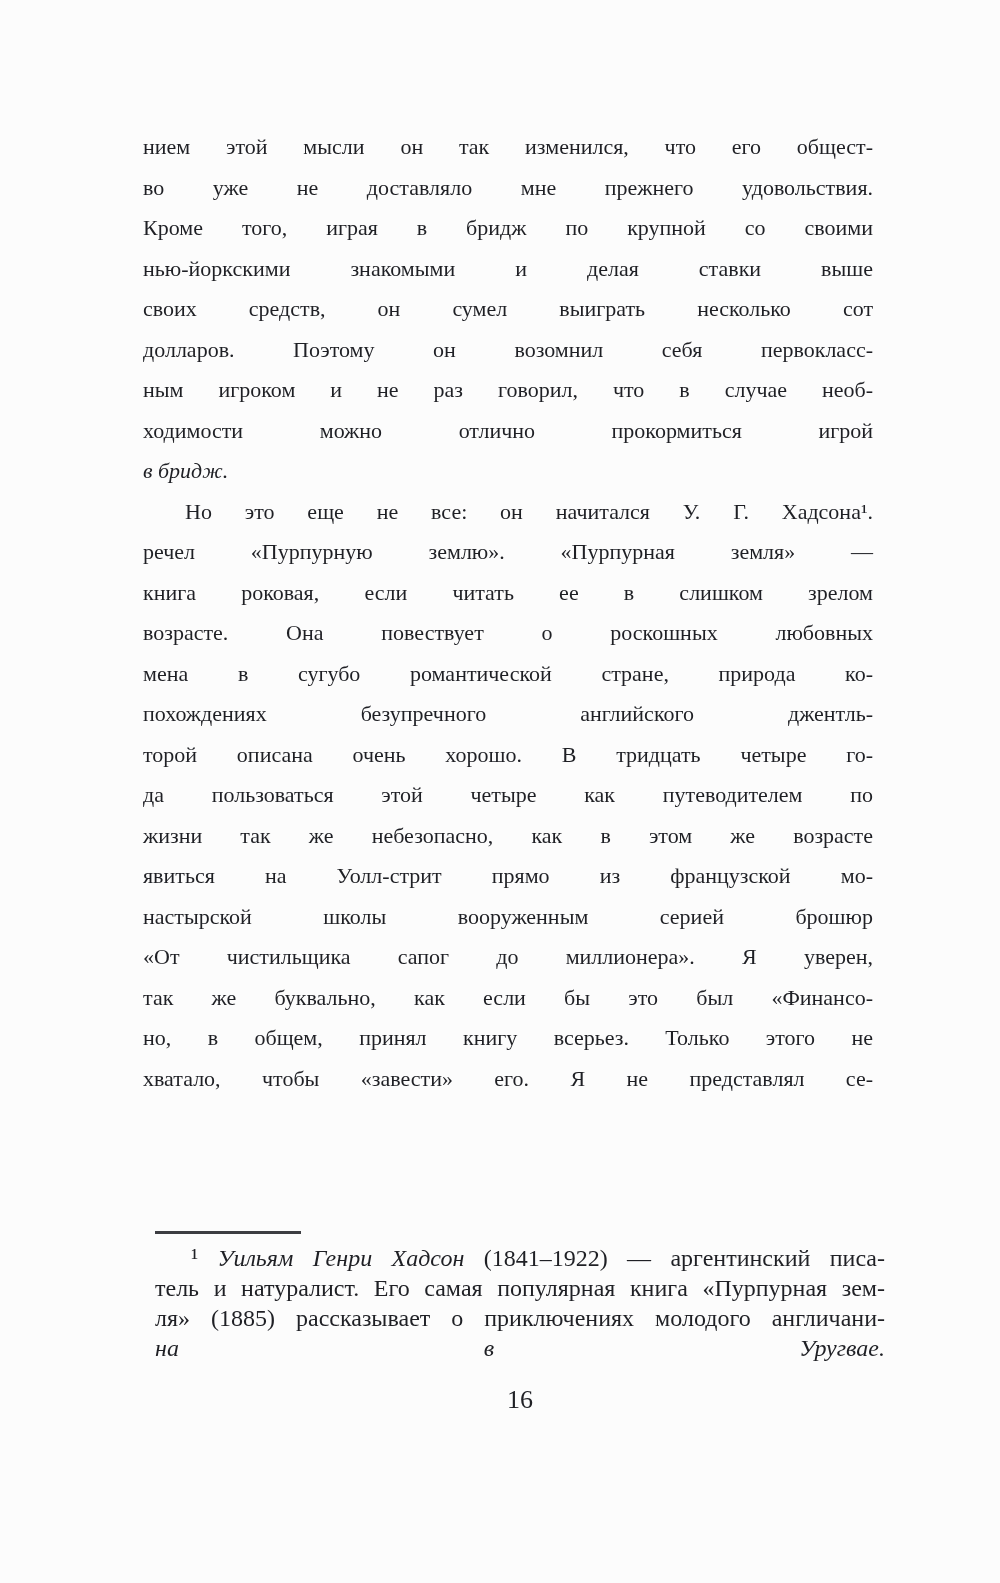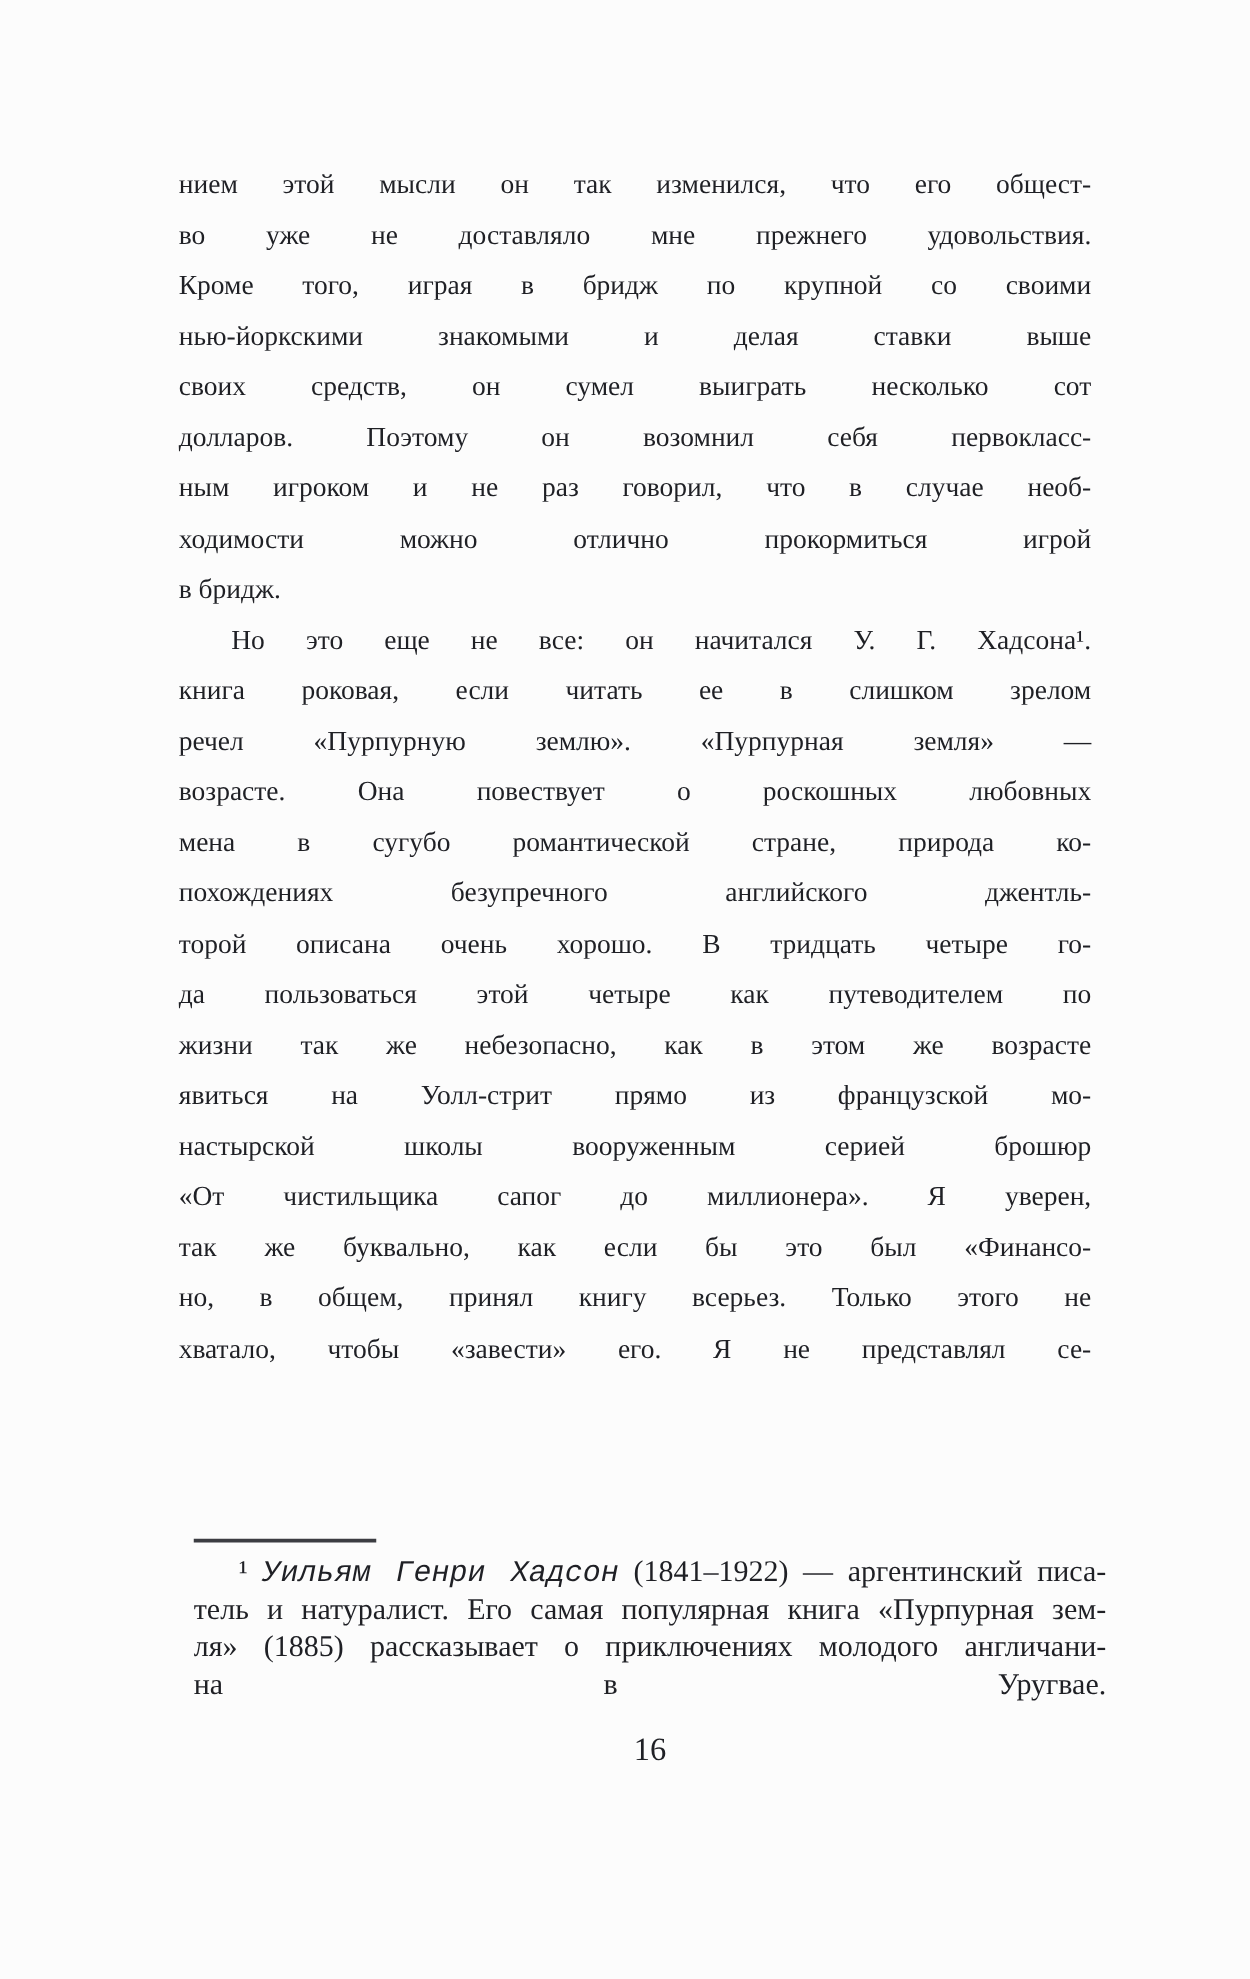--- a/index.html
+++ b/index.html
@@ -20,21 +20,21 @@
     font-size: 22px;
   }
   .body-text .line {
     display: block;
     height: 40.5px;
     line-height: 40.5px;
     white-space: nowrap;
     text-align: justify;
     text-align-last: justify;
   }
-  .line.para-end { text-align-last: left; }
+  .line.para-end { text-align-last: left; font-style: italic; }
   .line.indent { text-indent: 42px; }
   .footnote-rule {
     position: absolute;
     left: 155px;
     top: 1231px;
     width: 146px;
     height: 0;
     border-top: 3px solid #3c3d42;
   }
   .footnote {
@@ -46,21 +46,21 @@
   }
   .footnote .line {
     display: block;
     height: 30px;
     line-height: 30px;
     white-space: nowrap;
     text-align: justify;
     text-align-last: justify;
   }
   .footnote .line.fn-first { text-indent: 36px; }
-  .fn-author { font-style: italic; font-family: Liberation Mono, monospace; }
+  .fn-author { font-style: italic; }
   .page-number {
     position: absolute;
     left: 155px;
     top: 1383px;
     width: 730px;
     text-align: center;
     font-size: 26px;
     line-height: 34px;
   }
 </style>
@@ -78,22 +78,22 @@
       <div class="line">нью-йоркскими знакомыми и делая ставки выше</div>
       <div class="line">своих средств, он сумел выиграть несколько сот</div>
       <div class="line">долларов. Поэтому он возомнил себя первокласс-</div>
       <div class="line">ным игроком и не раз говорил, что в случае необ-</div>
       <div class="line">ходимости можно отлично прокормиться игрой</div>
       <div class="line para-end">в бридж.</div>
     </div>
 
     <div>
       <div class="line indent">Но это еще не все: он начитался У. Г. Хадсона¹.</div>
+      <div class="line">речел «Пурпурную землю». «Пурпурная земля» —</div>
       <div class="line">книга роковая, если читать ее в слишком зрелом</div>
-      <div class="line">речел «Пурпурную землю». «Пурпурная земля» —</div>
       <div class="line">возрасте. Она повествует о роскошных любовных</div>
       <div class="line">мена в сугубо романтической стране, природа ко-</div>
       <div class="line">похождениях безупречного английского джентль-</div>
       <div class="line">торой описана очень хорошо. В тридцать четыре го-</div>
       <div class="line">да пользоваться этой четыре как путеводителем по</div>
       <div class="line">жизни так же небезопасно, как в этом же возрасте</div>
       <div class="line">явиться на Уолл-стрит прямо из французской мо-</div>
       <div class="line">настырской школы вооруженным серией брошюр</div>
       <div class="line">«От чистильщика сапог до миллионера». Я уверен,</div>
       <div class="line">так же буквально, как если бы это был «Финансо-</div>

